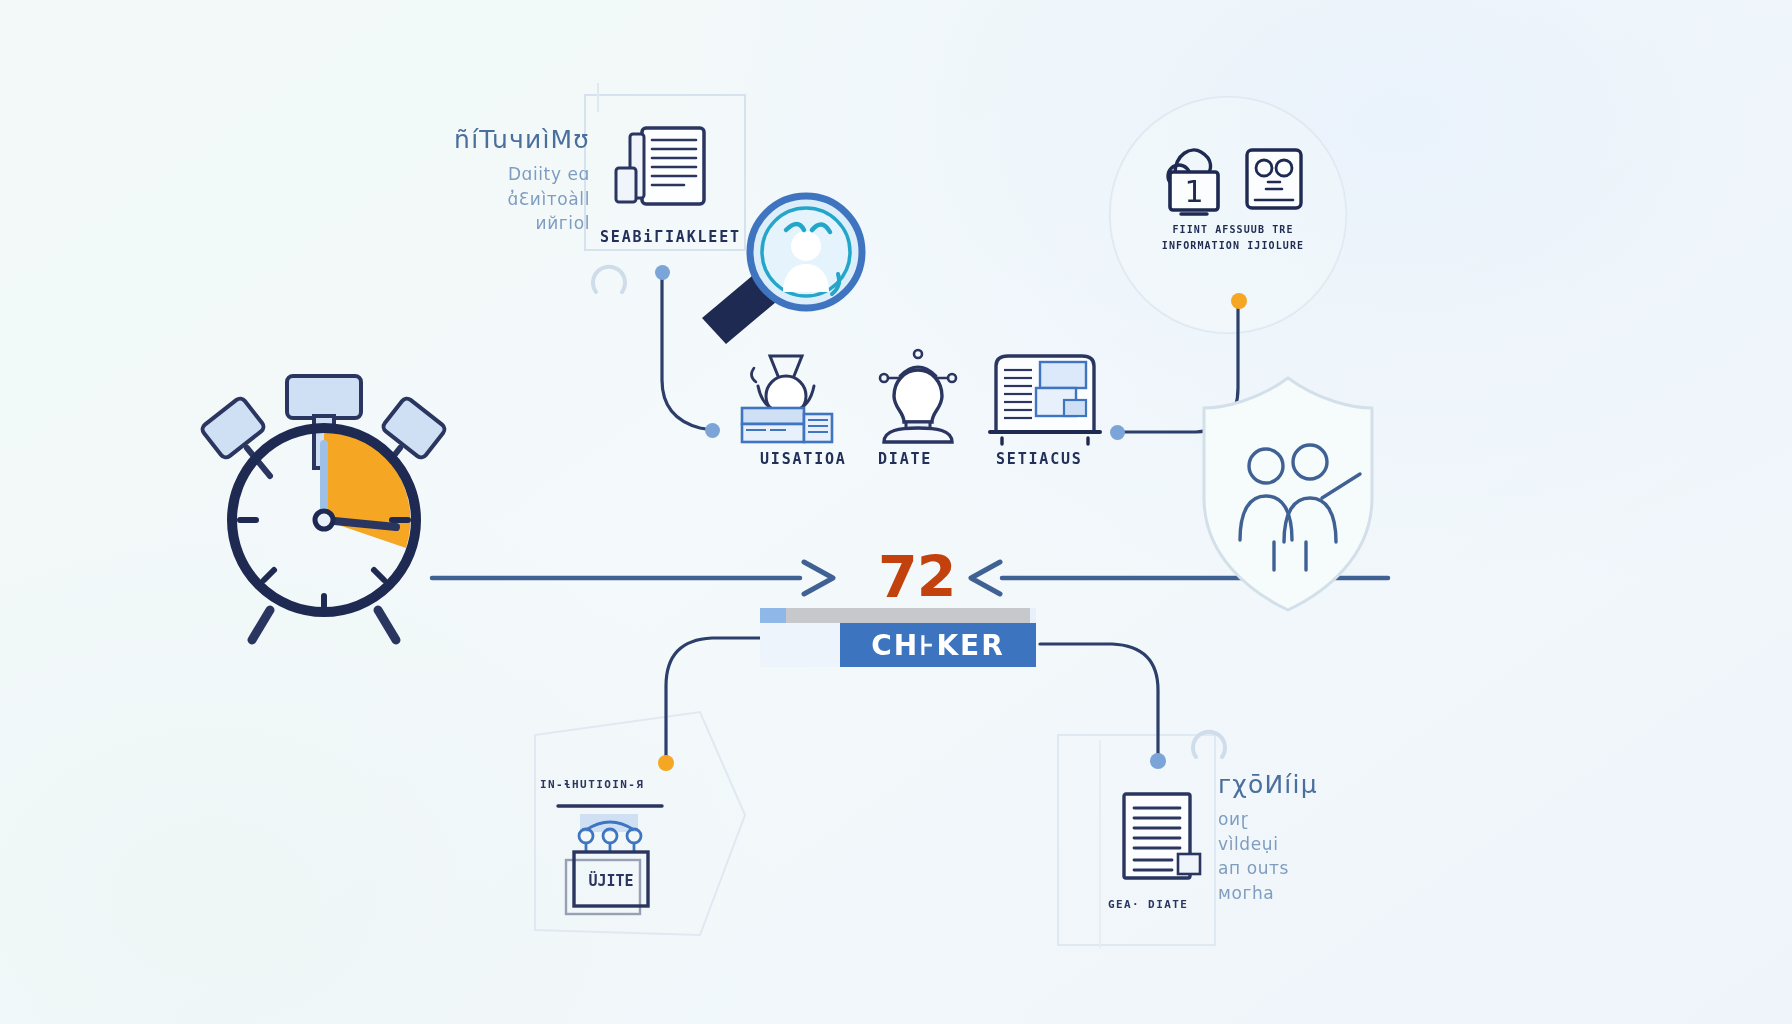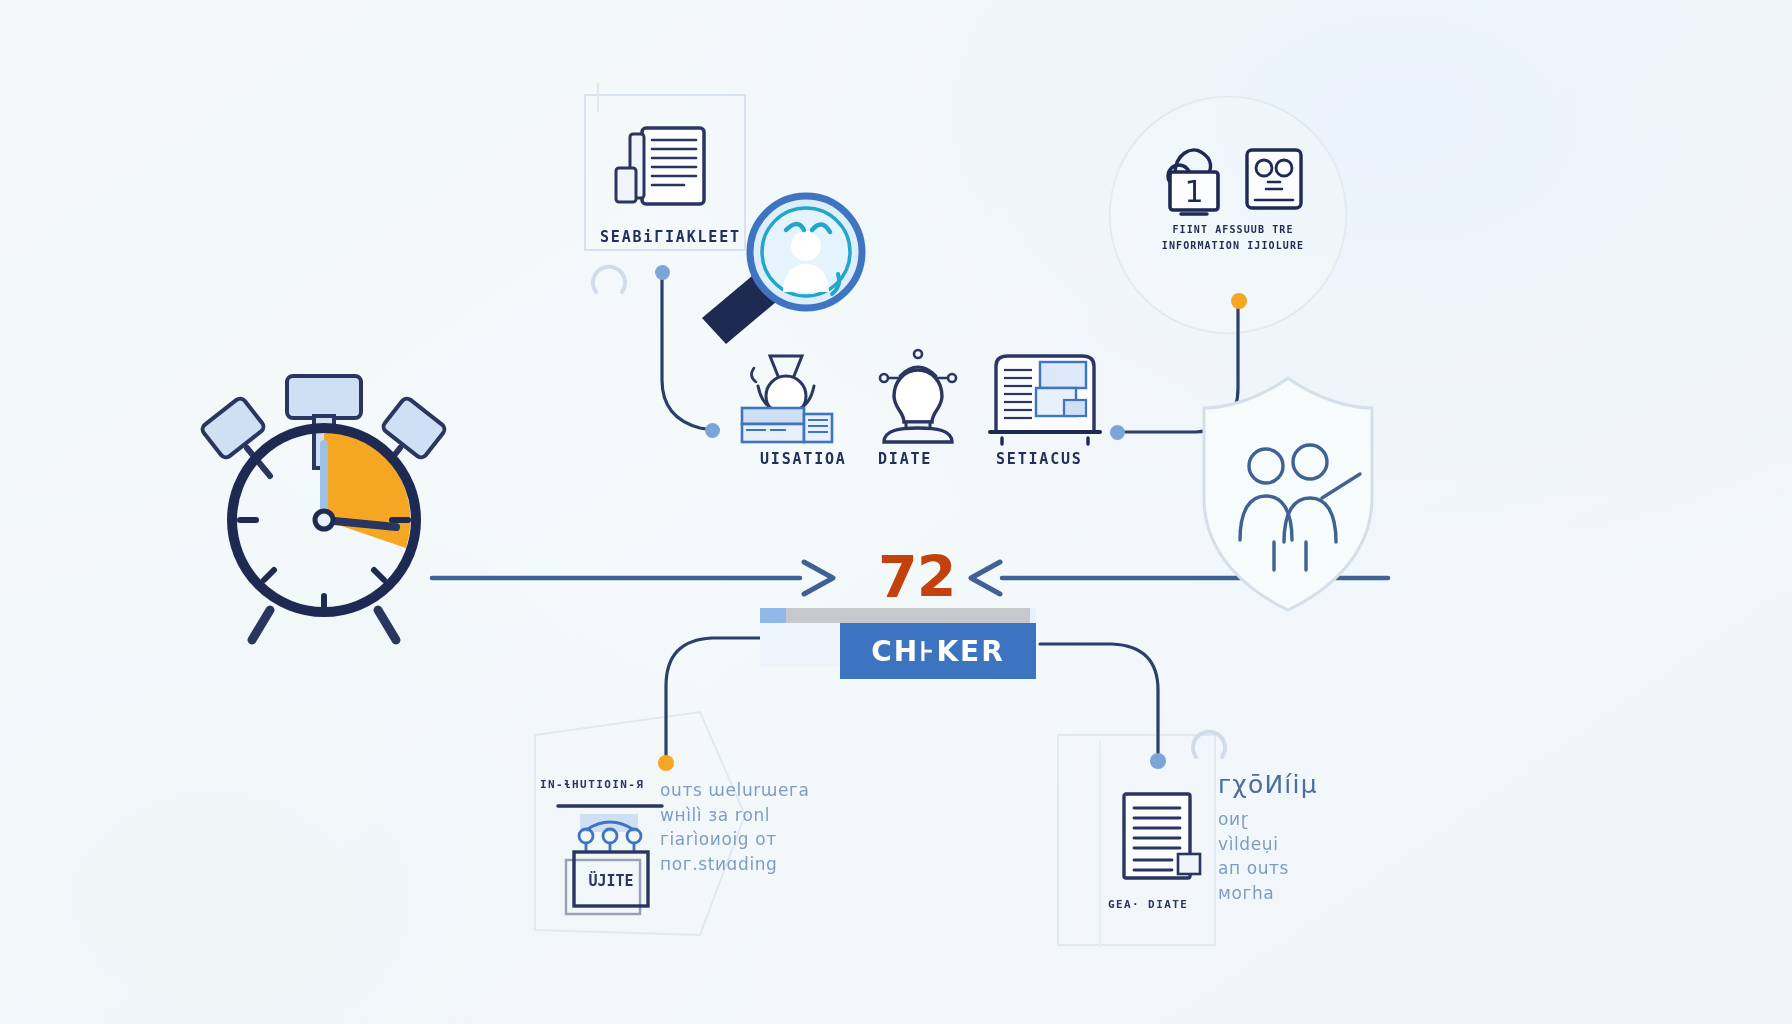--- a/index.html
+++ b/index.html
@@ -164,20 +164,28 @@
     <circle cx="116" cy="62" r="44" fill="#e5f4fc" stroke="#23a6c9" stroke-width="3.5"></circle>
     <g fill="#ffffff">
       <circle cx="116" cy="56" r="15"></circle>
       <path d="M93,102 C93,84 103,74 116,74 C129,74 139,84 139,102 Z"></path>
     </g>
     <path d="M96,40 Q108,28 114,40" fill="none" stroke="#23a6c9" stroke-width="4.5" stroke-linecap="round"></path>
     <path d="M122,40 Q132,28 140,42" fill="none" stroke="#23a6c9" stroke-width="4.5" stroke-linecap="round"></path>
     <path d="M148,84 Q152,96 142,104" fill="none" stroke="#23a6c9" stroke-width="4" stroke-linecap="round"></path>
   </svg>
 
+  <div class="abs right-align" style="left:360px;top:125px;width:230px;">
+    <div class="hl-head">ñíTuчиìMʊ</div>
+    <div class="hl-sub" style="margin-top:8px;">
+      <div>Dɑiity eɑ</div>
+      <div>ɑ̓Ɛиìтоàll</div>
+      <div>ийгiоl</div>
+    </div>
+  </div>
 
   <svg class="abs" style="left:610px;top:122px;" width="110" height="92">
     <rect x="32" y="6" width="62" height="76" rx="4" fill="#fdfeff" stroke="#2a3560" stroke-width="3.5"></rect>
     <rect x="20" y="12" width="14" height="64" rx="3" fill="#f0f5fb" stroke="#2a3560" stroke-width="3"></rect>
     <rect x="6" y="46" width="20" height="34" rx="3" fill="#f0f5fb" stroke="#2a3560" stroke-width="3"></rect>
     <g stroke="#2a3560" stroke-width="2.6" stroke-linecap="round">
       <path d="M42,18 L86,18"></path>
         <path d="M42,27 L86,27"></path>
         <path d="M42,36 L86,36"></path>
       <path d="M42,45 L86,45"></path>
@@ -257,21 +265,21 @@
     </g>
   </svg>
   <div class="abs cap" style="left:996px;top:450px;">SETIACUS</div>
 
   <div class="abs bignum" style="left:878px;top:544px;">72</div>
 
   <div class="abs" style="left:760px;top:608px;width:276px;height:18px;background:#e8f0fb;"></div>
   <div class="abs" style="left:760px;top:608px;width:270px;height:15px;background:#c6c8cb;"></div>
   <div class="abs" style="left:760px;top:608px;width:26px;height:15px;background:#8fb8e8;"></div>
   <div class="abs" style="left:760px;top:623px;width:276px;height:44px;background:#eef4fc;"></div>
-  <div class="abs" style="left:840px;top:623px;width:196px;height:56px;background:#3c74bf;display:flex;align-items:center;justify-content:center;">
+  <div class="abs" style="left:840px;top:623px;width:196px;height:44px;background:#3c74bf;display:flex;align-items:center;justify-content:center;">
     <span class="chipword">CH⊦KER</span>
   </div>
 
   <div class="abs cap-sm" style="left:540px;top:778px;">IN-ɬHUTIOIN-Я</div>
 
   <svg class="abs" style="left:552px;top:800px;" width="120" height="110">
     <path d="M6,6 L110,6" stroke="#2a3560" stroke-width="3.4" stroke-linecap="round"></path>
     <rect x="28" y="14" width="58" height="18" fill="#cfe0f5" stroke="none"></rect>
     <g fill="none" stroke="#3f74c0" stroke-width="2.8">
       <circle cx="34" cy="36" r="7"></circle>
@@ -279,26 +287,20 @@
         <circle cx="82" cy="36" r="7"></circle>
       <path d="M34,43 L34,52 M58,43 L58,52 M82,43 L82,52"></path>
       <path d="M34,30 Q58,14 82,30"></path>
     </g>
     <rect x="22" y="52" width="74" height="54" fill="none" stroke="#2a3560" stroke-width="3.4"></rect>
     <rect x="14" y="60" width="74" height="54" fill="none" stroke="#2a3560" stroke-width="2.4" opacity="0.45"></rect>
     <text x="59" y="86" font-family="DejaVu Sans Mono, monospace" font-size="15" font-weight="700" fill="#2a3560" text-anchor="middle">ÜJITE</text>
   </svg>
 
   <div class="abs" style="left:660px;top:770px;width:270px;">
-    <div class="hl-sub" style="margin-top:8px;">
-      <div>оuтs ɯеlurɯега</div>
-      <div>wнìlì зa rоnl</div>
-      <div>гiаrìоиоig от</div>
-      <div>пог.stиɑding</div>
-    </div>
   </div>
 
   <svg class="abs" style="left:1118px;top:790px;" width="86" height="102">
     <rect x="6" y="4" width="66" height="84" rx="2" fill="#fbfdff" stroke="#2a3560" stroke-width="3.4"></rect>
     <rect x="60" y="64" width="22" height="20" fill="#f0f5fb" stroke="#2a3560" stroke-width="2.6"></rect>
     <g stroke="#2a3560" stroke-width="2.8" stroke-linecap="round">
       <path d="M16,18 L62,18"></path>
         <path d="M16,28 L62,28"></path>
         <path d="M16,38 L62,38"></path>
       <path d="M16,48 L62,48"></path>

